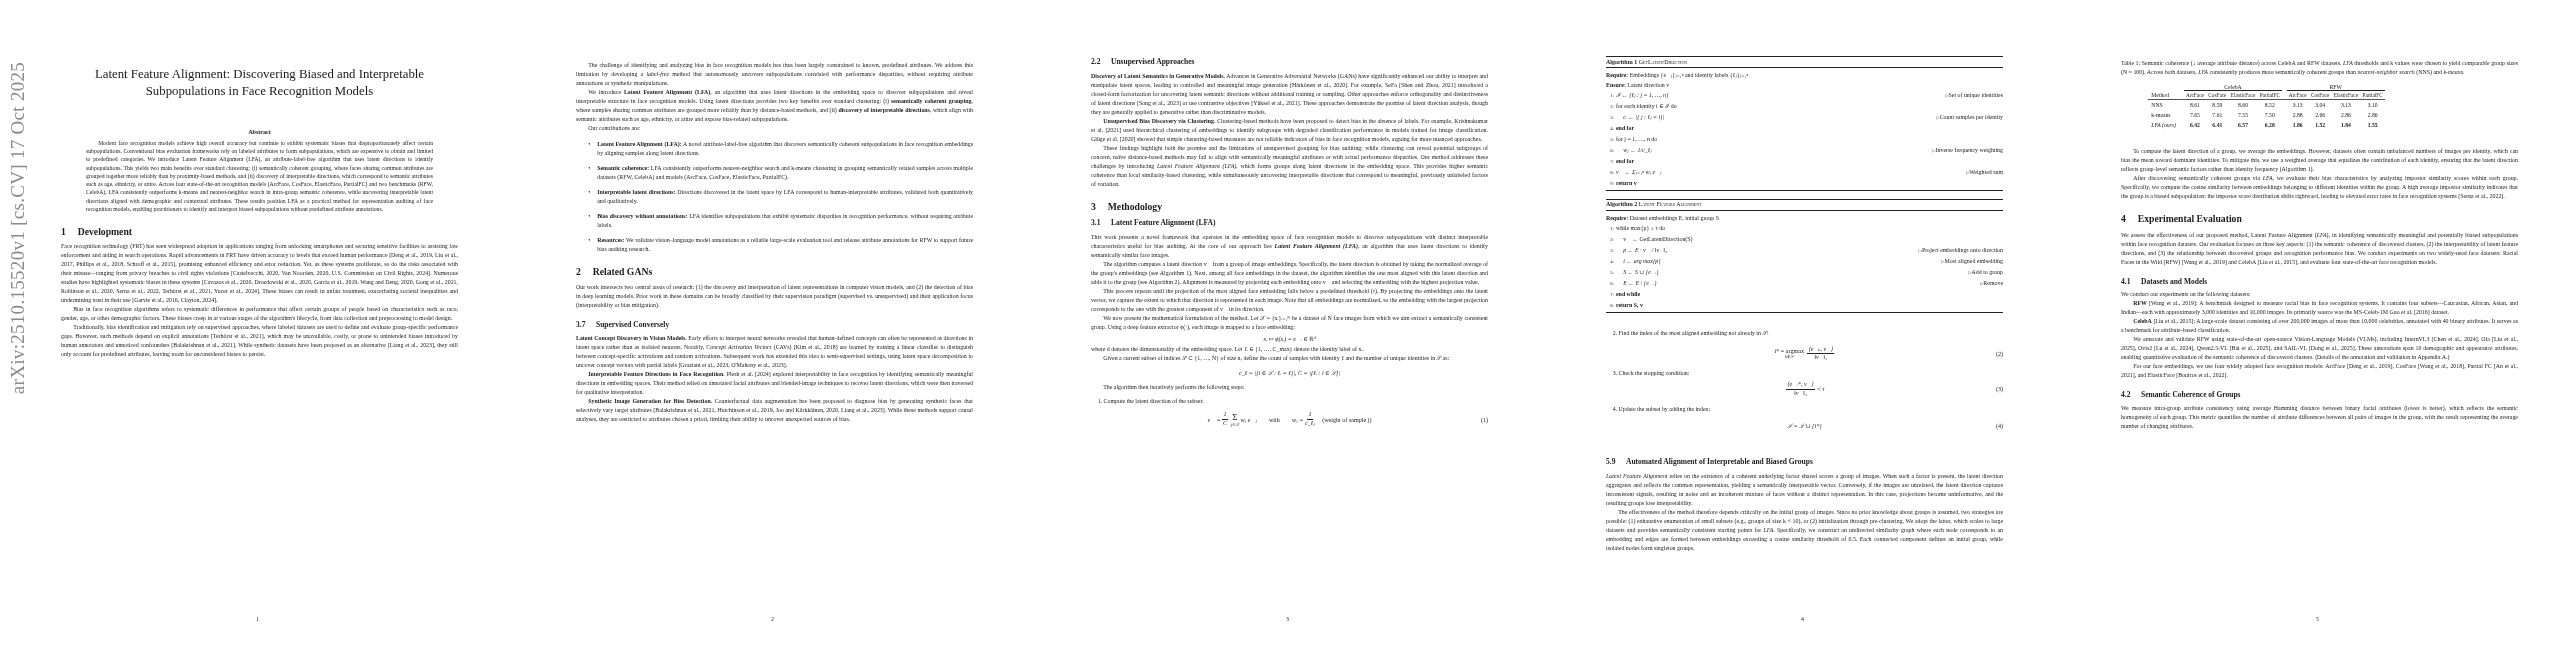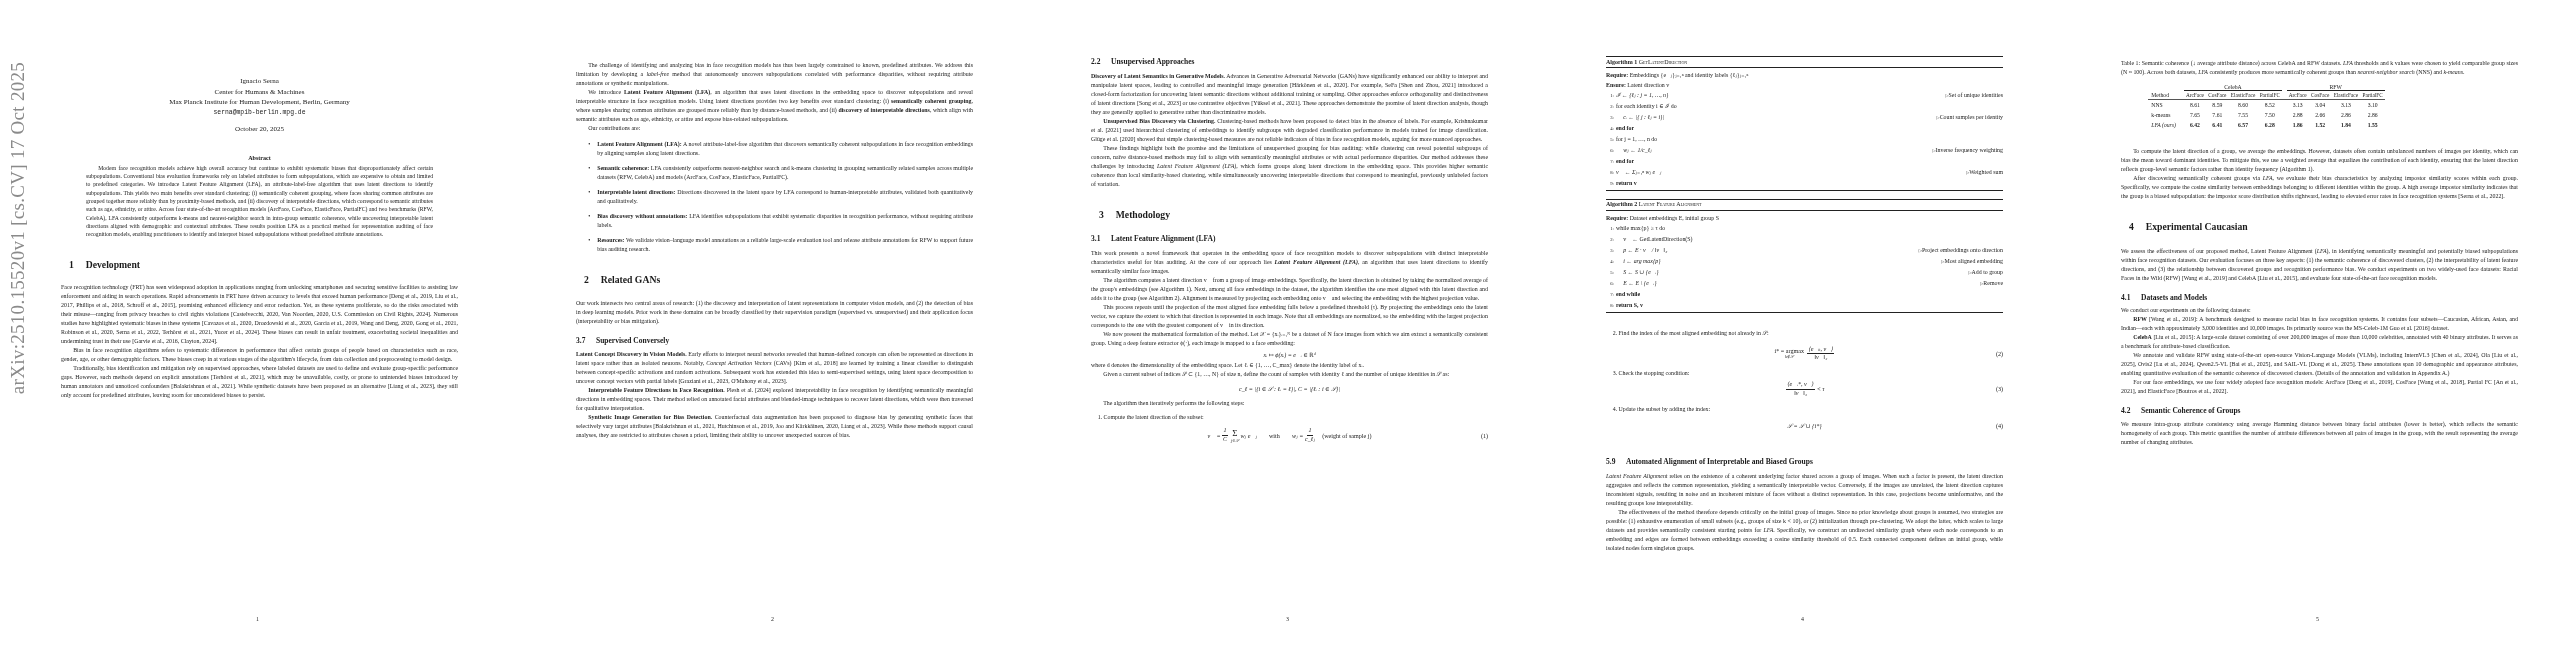--- a/index.html
+++ b/index.html
@@ -10,21 +10,21 @@
   .col { position: absolute; left: 61px; width: 397px; top: 0; }
   p, .line { font-size: 5.9px; line-height: 9px; text-align: justify; }
   p.indent { text-indent: 12.2px; }
   .arxiv { position: absolute; left: 6.7px; top: 72px; width: 22px; height: 311px; }
   .arxiv span { position: absolute; left: 50%; top: 50%; transform: translate(-50%,-50%) rotate(-90deg); white-space: nowrap; font-family: "Liberation Serif", serif; font-size: 19px; color: #8a8a8a; letter-spacing: 0.3px; }
   .title { text-align: center; font-size: 12.8px; line-height: 16.7px; margin-top: 0; font-weight: normal; }
   .author-block { text-align: center; font-size: 7px; line-height: 10.6px; }
   .mono { font-family: "Liberation Mono", "DejaVu Sans Mono", monospace; font-size: 6.4px; }
   .abs-head { text-align: center; font-weight: bold; font-size: 6.1px; }
   .abstract { margin: 0 25px; font-size: 5.7px; line-height: 8.3px; text-align: justify; text-indent: 12.2px; }
-  h1 { font-size: 9.7px; font-weight: bold; margin: 8px; }
+  h1 { font-size: 9.7px; font-weight: bold; margin: 0; }
   h1 .num { display: inline-block; width: 16.7px; }
   h2 { font-size: 7.5px; font-weight: bold; margin: 0; }
   h2 .num { display: inline-block; width: 20px; }
   .pnum { position: absolute; top: 616px; left: 0; width: 515px; text-align: center; font-size: 5.9px; }
   b { font-weight: bold; }
   i { font-style: italic; }
   ul.contrib { list-style: none; margin-left: 12.2px; }
   ul.contrib li { position: relative; padding-left: 9px; font-size: 5.9px; line-height: 9px; text-align: justify; margin-bottom: 6.1px; }
   ul.contrib li::before { content: "\2022"; position: absolute; left: 0; top: 0; }
   .algo { border-top: 0.8px solid #222; border-bottom: 0.8px solid #222; }
@@ -55,29 +55,25 @@
 <body>
 
 <div class="strip">
 
   <div class="page">
     <div class="arxiv">
         <span>arXiv:2510.15520v1  [cs.CV]  17 Oct 2025</span>
       </div>
     <div class="col">
       <div style="height:66px"></div>
+      <div class="title">
+        <div>Latent Feature Alignment: Discovering Biased and Interpretable</div>
+        <div>Subpopulations in Face Recognition Models</div>
+      </div>
       <div style="height:10px"></div>
-      <div class="author-block">
-        <div>Ignacio Serna</div>
-        <div>Center for Humans &amp; Machines</div>
-        <div>Max Planck Institute for Human Development, Berlin, Germany</div>
-        <div class="mono">serna@mpib-berlin.mpg.de</div>
-        <div style="height:5.6px"></div>
-        <div>October 20, 2025</div>
-      </div>
       <div style="height:20px"></div>
       <div class="abs-head">Abstract</div>
       <div style="height:3.3px"></div>
       <div class="abstract">Modern face recognition models achieve high overall accuracy but continue to exhibit systematic biases that disproportionately affect certain subpopulations. Conventional bias evaluation frameworks rely on labeled attributes to form subpopulations, which are expensive to obtain and limited to predefined categories. We introduce Latent Feature Alignment (LFA), an attribute-label-free algorithm that uses latent directions to identify subpopulations. This yields two main benefits over standard clustering: (i) semantically coherent grouping, where faces sharing common attributes are grouped together more reliably than by proximity-based methods, and (ii) discovery of interpretable directions, which correspond to semantic attributes such as age, ethnicity, or attire. Across four state-of-the-art recognition models (ArcFace, CosFace, ElasticFace, PartialFC) and two benchmarks (RFW, CelebA), LFA consistently outperforms k-means and nearest-neighbor search in intra-group semantic coherence, while uncovering interpretable latent directions aligned with demographic and contextual attributes. These results position LFA as a practical method for representation auditing of face recognition models, enabling practitioners to identify and interpret biased subpopulations without predefined attribute annotations.</div>
       <div style="height:12.2px"></div>
       <h1><span class="num">1</span><span>Development</span></h1>
       <div style="height:5.6px"></div>
       <p>Face recognition technology (FRT) has seen widespread adoption in applications ranging from unlocking smartphones and securing sensitive facilities to assisting law enforcement and aiding in search operations. Rapid advancements in FRT have driven accuracy to levels that exceed human performance [Deng et al., 2019, Liu et al., 2017, Phillips et al., 2018, Schroff et al., 2015], promising enhanced efficiency and error reduction. Yet, as these systems proliferate, so do the risks associated with their misuse—ranging from privacy breaches to civil rights violations [Castelvecchi, 2020, Van Noorden, 2020, U.S. Commission on Civil Rights, 2024]. Numerous studies have highlighted systematic biases in these systems [Cavazos et al., 2020, Drozdowski et al., 2020, Garcia et al., 2019, Wang and Deng, 2020, Gong et al., 2021, Robinson et al., 2020, Serna et al., 2022, Terhörst et al., 2021, Yucer et al., 2024]. These biases can result in unfair treatment, exacerbating societal inequalities and undermining trust in their use [Garvie et al., 2016, Clayton, 2024].</p>
       <p class="indent">Bias in face recognition algorithms refers to systematic differences in performance that affect certain groups of people based on characteristics such as race, gender, age, or other demographic factors. These biases creep in at various stages of the algorithm's lifecycle, from data collection and preprocessing to model design.</p>
       <p class="indent">Traditionally, bias identification and mitigation rely on supervised approaches, where labeled datasets are used to define and evaluate group-specific performance gaps. However, such methods depend on explicit annotations [Terhörst et al., 2021], which may be unavailable, costly, or prone to unintended biases introduced by human annotators and unnoticed confounders [Balakrishnan et al., 2021]. While synthetic datasets have been proposed as an alternative [Liang et al., 2023], they still only account for predefined attributes, leaving room for unconsidered biases to persist.</p>
@@ -354,21 +350,21 @@
               <td>1.52</td>
               <td>1.84</td>
               <td>1.55</td>
           </tr>
         </tbody>
       </table>
       <div style="height:16.7px"></div>
       <p class="indent">To compute the latent direction of a group, we average the embeddings. However, datasets often contain unbalanced numbers of images per identity, which can bias the mean toward dominant identities. To mitigate this, we use a weighted average that equalizes the contribution of each identity, ensuring that the latent direction reflects group-level semantic factors rather than identity frequency (Algorithm 1).</p>
       <p class="indent"><span>After discovering semantically coherent groups via </span><i>LFA</i><span>, we evaluate their bias characteristics by analyzing impostor similarity scores within each group. Specifically, we compute the cosine similarity between embeddings belonging to different identities within the group. A high average impostor similarity indicates that the group is a biased subpopulation: the impostor score distribution shifts rightward, leading to elevated error rates in face recognition systems [Serna et al., 2022].</span></p>
       <div style="height:12.2px"></div>
-      <h1><span class="num">4</span><span>Experimental Caucasian</span></h1>
+      <h1><span class="num">4</span><span>Experimental Evaluation</span></h1>
       <div style="height:6.7px"></div>
       <p><span>We assess the effectiveness of our proposed method, Latent Feature Alignment (</span><i>LFA</i><span>), in identifying semantically meaningful and potentially biased subpopulations within face recognition datasets. Our evaluation focuses on three key aspects: (1) the semantic coherence of discovered clusters, (2) the interpretability of latent feature directions, and (3) the relationship between discovered groups and recognition performance bias. We conduct experiments on two widely-used face datasets: Racial Faces in the Wild (RFW) [Wang et al., 2019] and CelebA [Liu et al., 2015], and evaluate four state-of-the-art face recognition models.</span></p>
       <div style="height:10px"></div>
       <h2><span class="num">4.1</span><span>Datasets and Models</span></h2>
       <div style="height:4.4px"></div>
       <p>We conduct our experiments on the following datasets:</p>
       <p class="indent"><b>RFW</b><span> [Wang et al., 2019]: A benchmark designed to measure racial bias in face recognition systems. It contains four subsets—Caucasian, African, Asian, and Indian—each with approximately 3,000 identities and 10,000 images. Its primarily source was the MS-Celeb-1M Guo et al. [2016] dataset.</span></p>
       <p class="indent"><b>CelebA</b><span> [Liu et al., 2015]: A large-scale dataset consisting of over 200,000 images of more than 10,000 celebrities, annotated with 40 binary attributes. It serves as a benchmark for attribute-based classification.</span></p>
       <p class="indent">We annotate and validate RFW using state-of-the-art open-source Vision-Language Models (VLMs), including InternVL3 [Chen et al., 2024], Ola [Liu et al., 2025], Ovis2 [Lu et al., 2024], Qwen2.5-VL [Bai et al., 2025], and SAIL-VL [Dong et al., 2025]. These annotations span 10 demographic and appearance attributes, enabling quantitative evaluation of the semantic coherence of discovered clusters. (Details of the annotation and validation in Appendix A.)</p>
       <p class="indent">For our face embeddings, we use four widely adopted face recognition models: ArcFace [Deng et al., 2019], CosFace [Wang et al., 2018], Partial FC [An et al., 2021], and ElasticFace [Boutros et al., 2022].</p>

